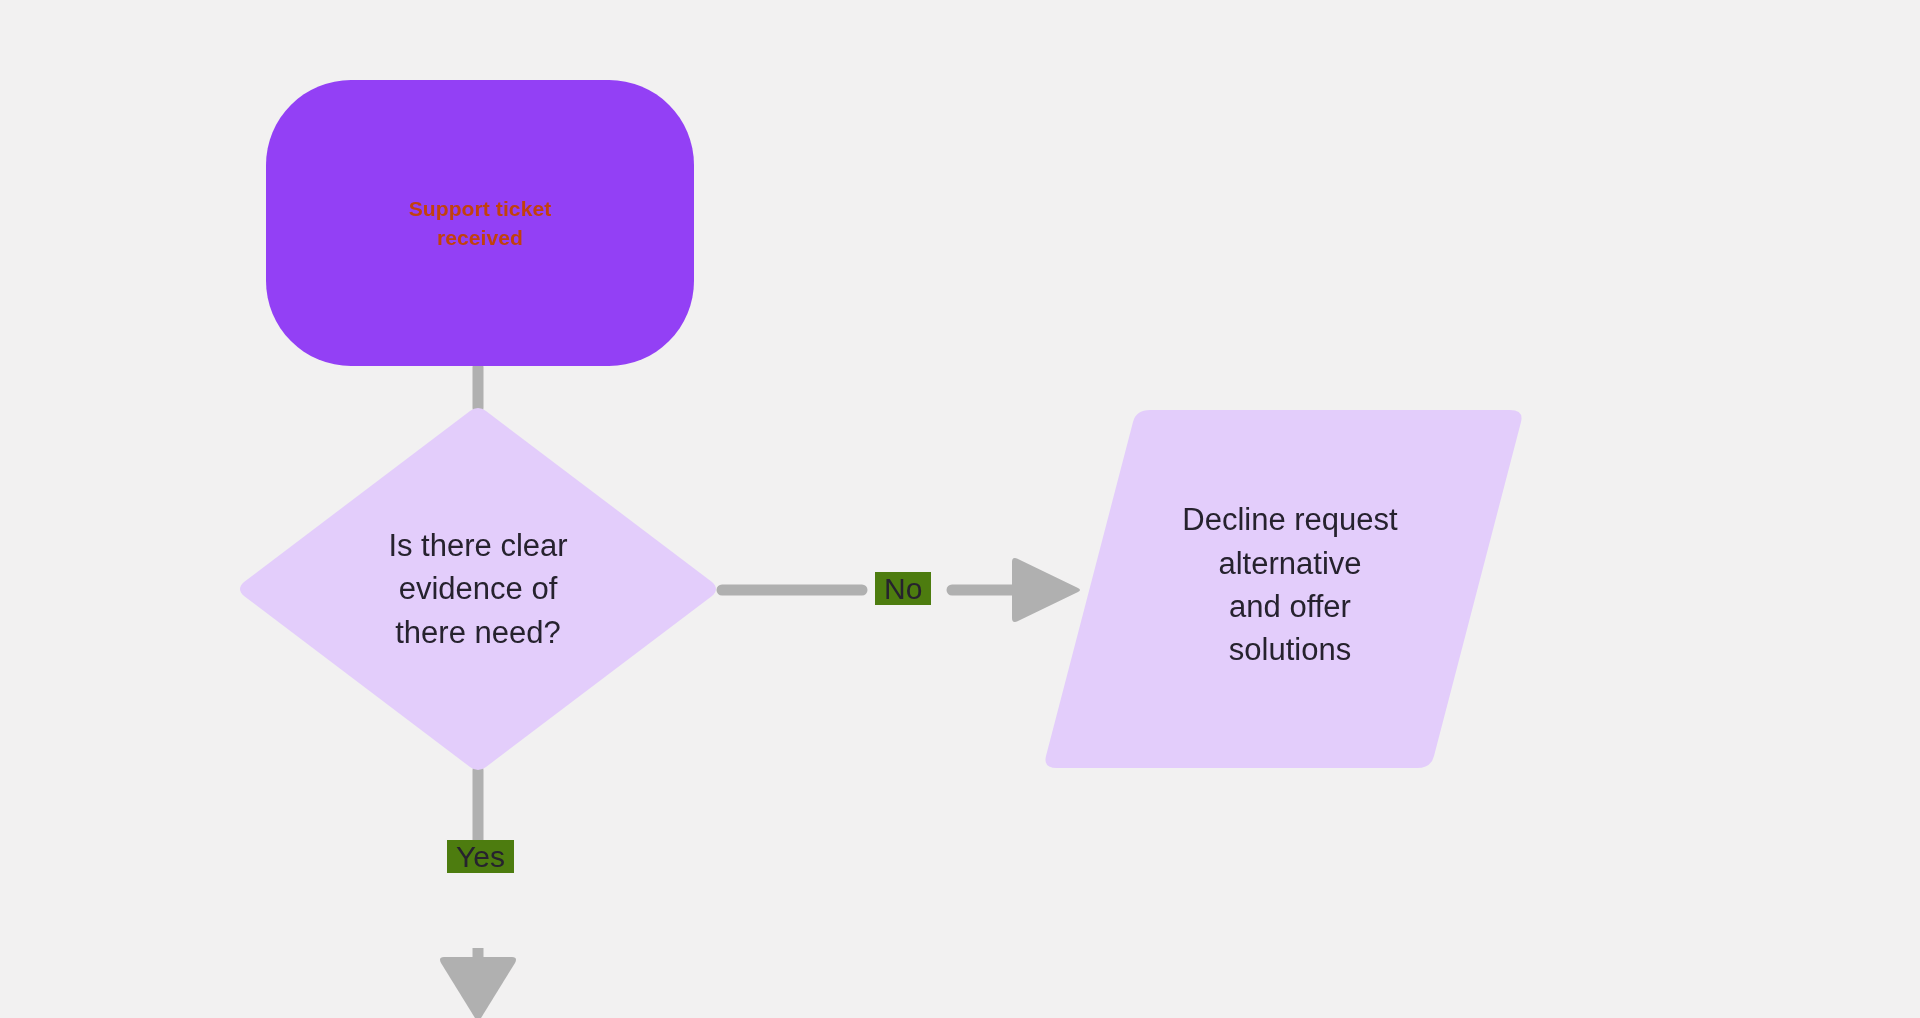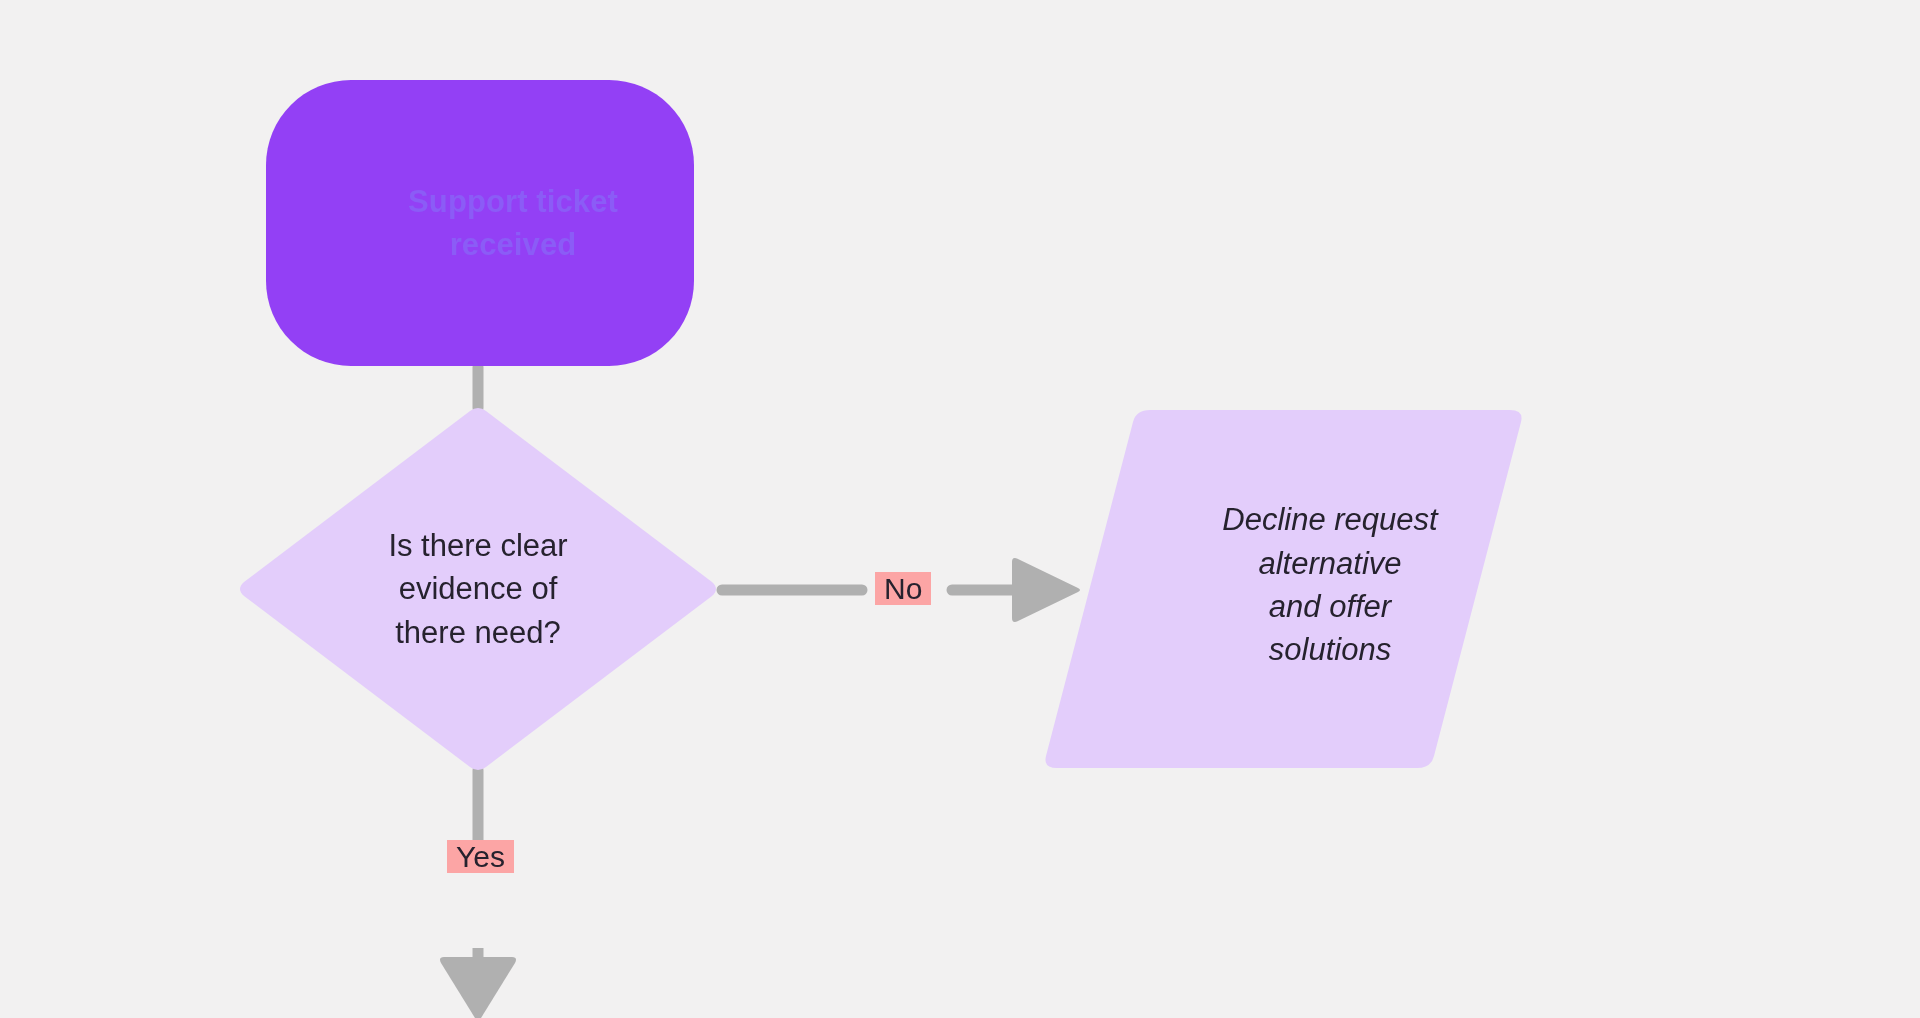--- a/index.html
+++ b/index.html
@@ -27,46 +27,45 @@
   }
   .node-label {
     position: absolute;
     display: flex;
     align-items: center;
     justify-content: center;
     text-align: center;
     pointer-events: none;
   }
   .terminal-label {
-    font-size: 31px;
+    font-size: 21px;
     font-weight: bold;
     line-height: 1.40;
-    color: #8b5cf6;
+    color: #c2410c;
     letter-spacing: 0.1px;
-    padding-left: 33px;
   }
   .decision-label {
     font-size: 31px;
     font-weight: normal;
     line-height: 1.40;
     color: #26222e;
   }
   .io-label {
     font-size: 31px;
     font-weight: normal;
     line-height: 1.40;
     color: #26222e;
   }
   .edge-label {
     position: absolute;
     font-size: 30px;
     font-weight: normal;
     color: #26222e;
     white-space: nowrap;
-    background: #fca5a5;
+    background: #4d7c0f;
     padding: 0 9px;
     line-height: 1.1;
   }
 </style>
 </head>
 <body>
 
 <div id="canvas">
 
   <svg id="flow-svg" viewBox="0 0 1920 1018">
@@ -114,21 +113,21 @@
   </div>
 
   <div class="node-label decision-label" style="left:268px; top:411px; width:420px; height:356px;align-items:center;">
     <div>
       <div>Is there clear</div>
       <div>evidence of</div>
       <div>there need?</div>
     </div>
   </div>
 
-  <div class="node-label io-label" style="left:1100px; top:410px; width:460px; height:350px;font-style:italic;">
+  <div class="node-label io-label" style="left:1060px; top:410px; width:460px; height:350px;">
     <div>
       <div>Decline request</div>
       <div>alternative</div>
       <div>and offer</div>
       <div>solutions</div>
     </div>
   </div>
 
   <div class="edge-label" style="left:875px; top:572px;">No</div>
 

